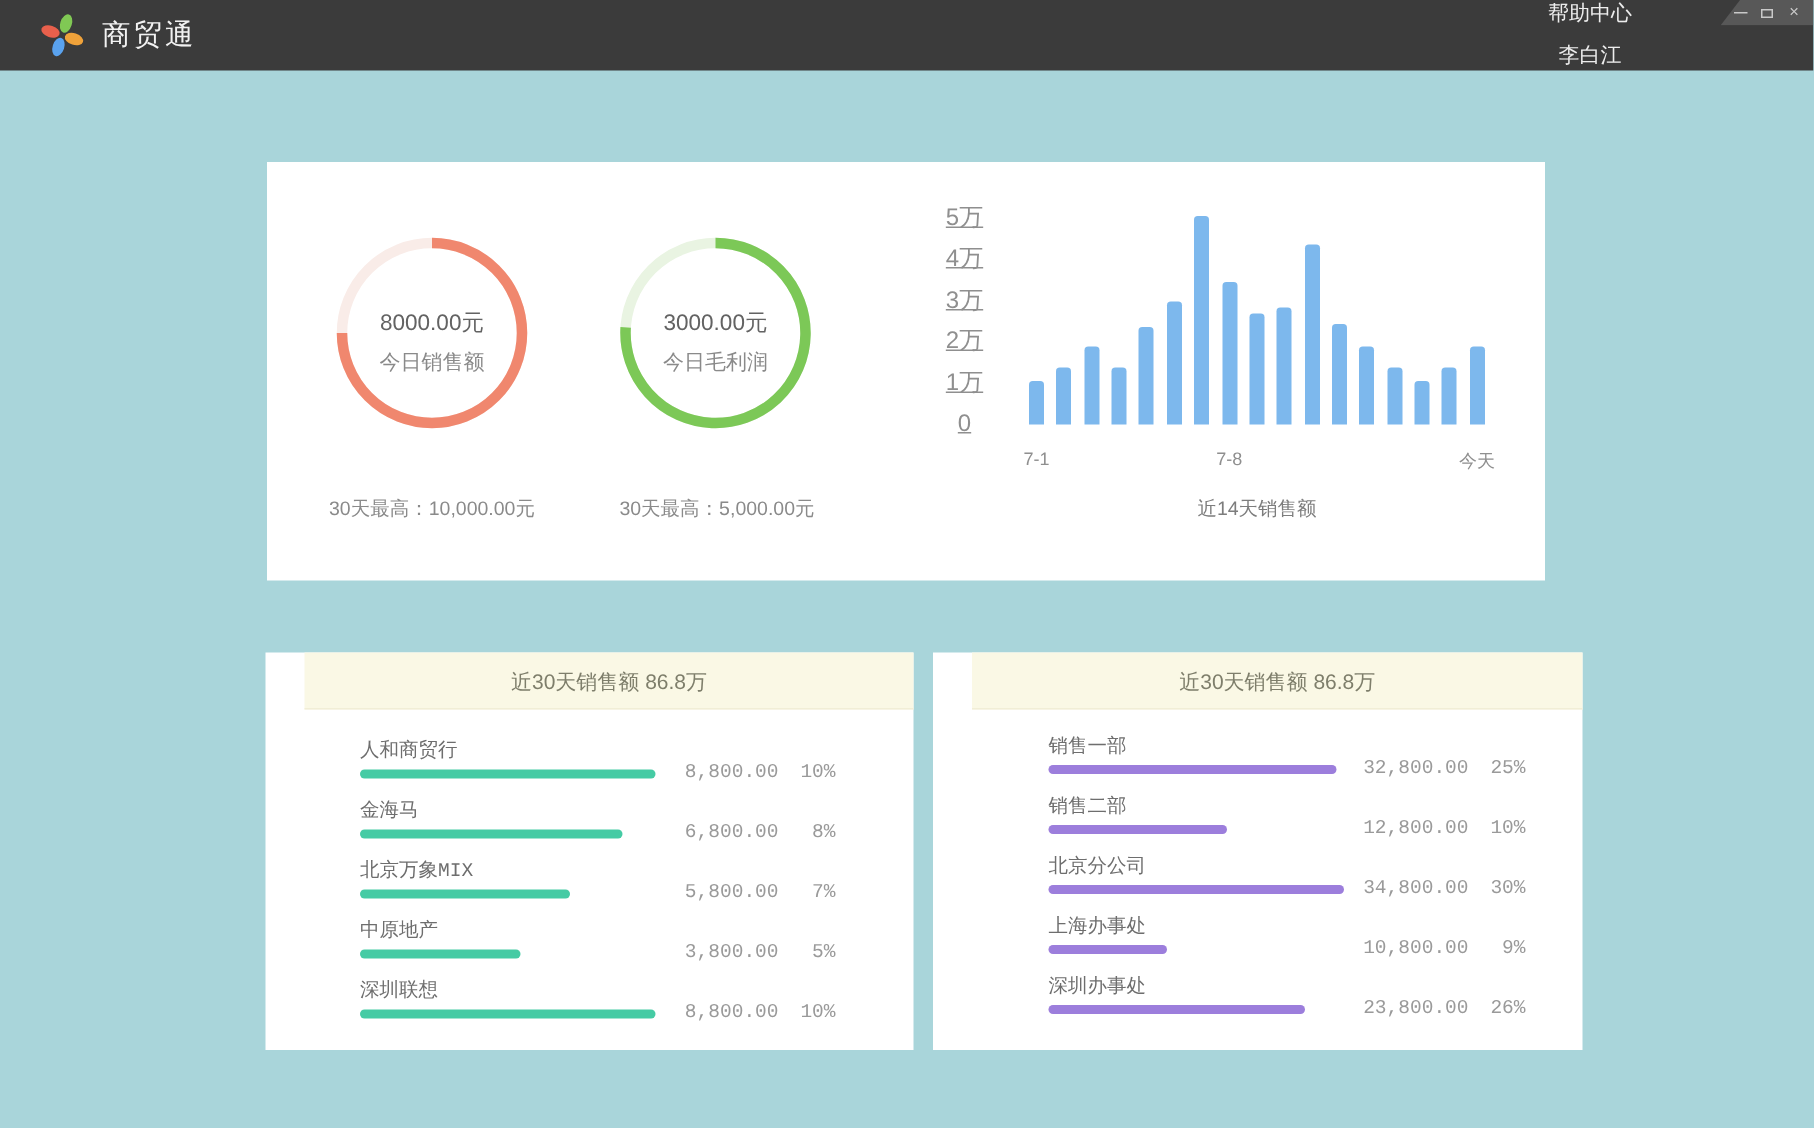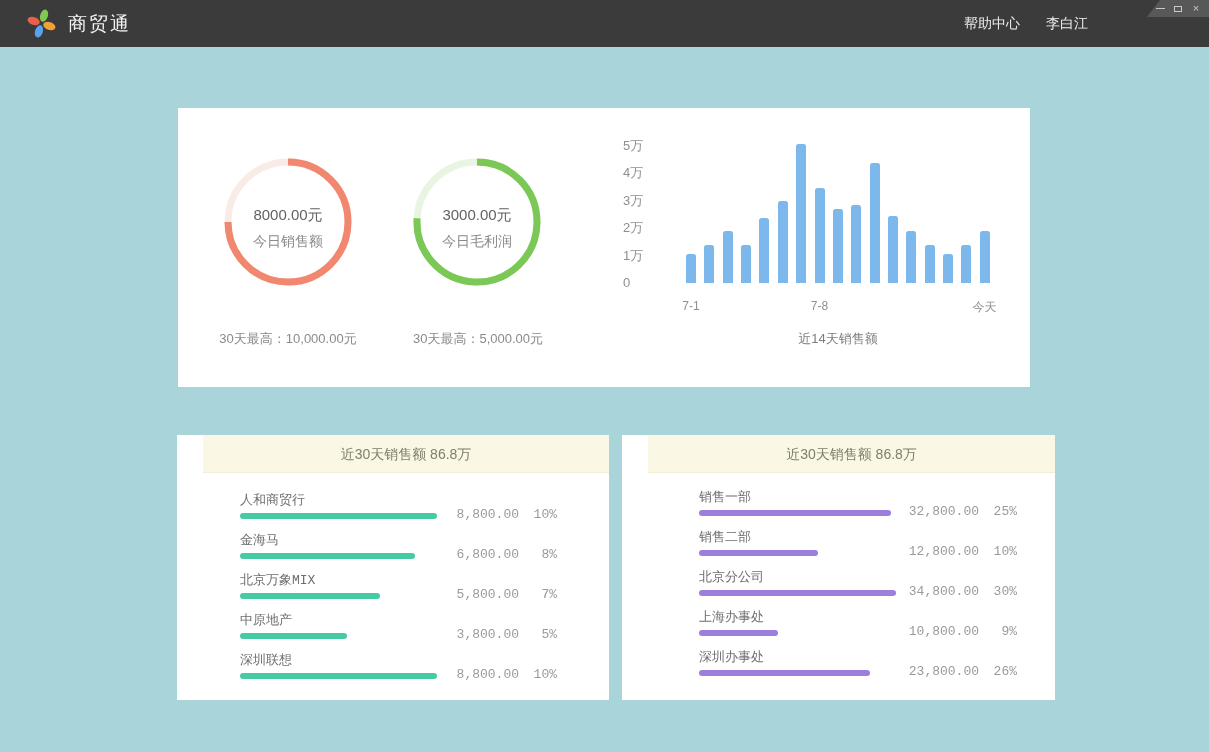--- a/index.html
+++ b/index.html
@@ -6,21 +6,21 @@
   body{
     width:1209px;height:752px;position:relative;overflow:hidden;
     background:#a9d5da;
     font-family:"Liberation Sans","DejaVu Sans",sans-serif;
     -webkit-font-smoothing:antialiased;
   }
   
   .titlebar{position:absolute;top:0;left:0;width:1209px;height:47px;background:#3b3b3b;}
   .logo{position:absolute;left:26px;top:8px;width:31px;height:31px;}
   .app-title{position:absolute;left:68px;top:0;height:47px;line-height:47px;color:#f2f2f2;font-size:19px;letter-spacing:2px;}
-  .titlebar-right{position:absolute;right:121px;top:0;height:47px;display:flex;align-items:center;gap:26px;}
+  .titlebar-right{position:absolute;right:121px;top:0;height:47px;display:flex;align-items:center;gap:10px;flex-direction:column;}
   .tb-link{color:#ededed;font-size:14px;cursor:pointer;white-space:nowrap;}
   .win-controls{position:absolute;top:0;right:0;width:62px;height:17px;background:#585858;
     clip-path:polygon(13px 0,100% 0,100% 100%,0 100%);
     display:flex;align-items:center;justify-content:flex-end;padding-right:4px;box-sizing:border-box;}
   .win-btn{width:18px;height:17px;display:flex;align-items:center;justify-content:center;cursor:pointer;background:none;border:none;padding:0;}
   .minimize-icon{display:block;width:9px;height:1px;background:#c9c9c9;}
   .maximize-icon{display:block;width:8px;height:6px;border:1px solid #c9c9c9;box-sizing:border-box;}
   .close-icon{color:#c9c9c9;font-size:11px;line-height:1;}
   .close-icon::before{content:"\00d7";}
   
@@ -30,21 +30,21 @@
   .donut-1{left:231px;top:46px;}
   .donut-wrap svg{position:absolute;left:0;top:0;}
   .donut-value{position:absolute;left:0;top:52px;width:136px;text-align:center;font-size:15px;color:#636363;}
   .donut-label{position:absolute;left:0;top:79px;width:136px;text-align:center;font-size:14px;color:#8a8a8a;}
   .donut-caption{position:absolute;top:222px;width:200px;text-align:center;font-size:13px;color:#8a8a8a;white-space:nowrap;}
   .cap0{left:10px;text-align:center;}
   .cap1{left:200px;}
   
   .plot{position:absolute;left:508px;bottom:104px;width:304px;height:142px;}
   .bar{position:absolute;bottom:0;width:10px;border-radius:2.5px 2.5px 0 0;}
-  .ytick{position:absolute;right:367px;width:40px;text-align:left;font-size:13px;line-height:14px;color:#8f8f8f;}
+  .ytick{position:absolute;right:367px;width:40px;text-align:center;font-size:16px;line-height:14px;color:#8f8f8f;text-decoration:underline;}
   .xtick{position:absolute;top:191px;font-size:12px;color:#8f8f8f;transform:translateX(-50%);white-space:nowrap;}
   .chart-caption{position:absolute;left:508px;top:222px;width:304px;text-align:center;font-size:13px;color:#7d7d7d;white-space:nowrap;}
   
   .rank-card{position:absolute;top:435px;background:#ffffff;height:265px;padding-left:26px;}
   .card-customers{left:177px;width:406px;}
   .card-departments{left:622px;width:407px;}
   .rank-header{height:38px;line-height:38px;text-align:center;background:#faf8e5;border-bottom:1px solid #f1eed6;
     font-size:14px;color:#7e7e6b;box-sizing:border-box;}
   .card-customers .rank-body{padding:21px 0 0 37px;}
   .card-departments .rank-body{padding:18px 0 0 51px;}

